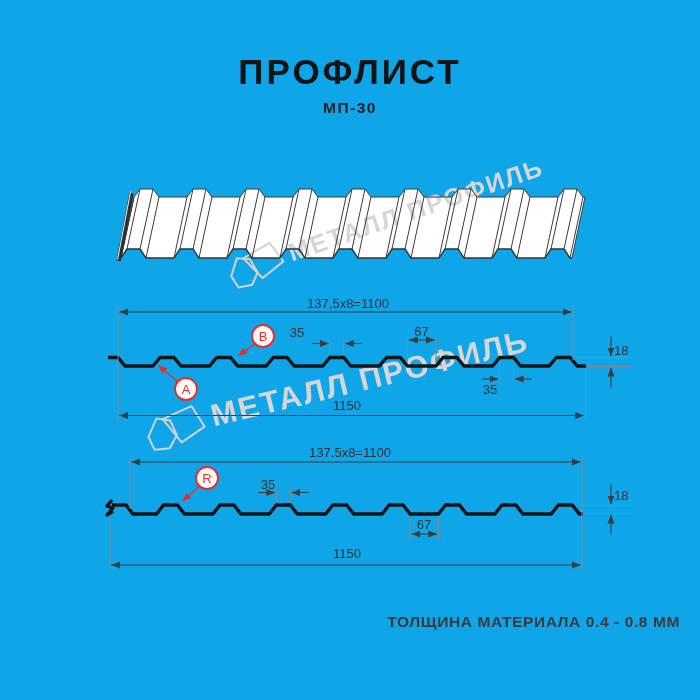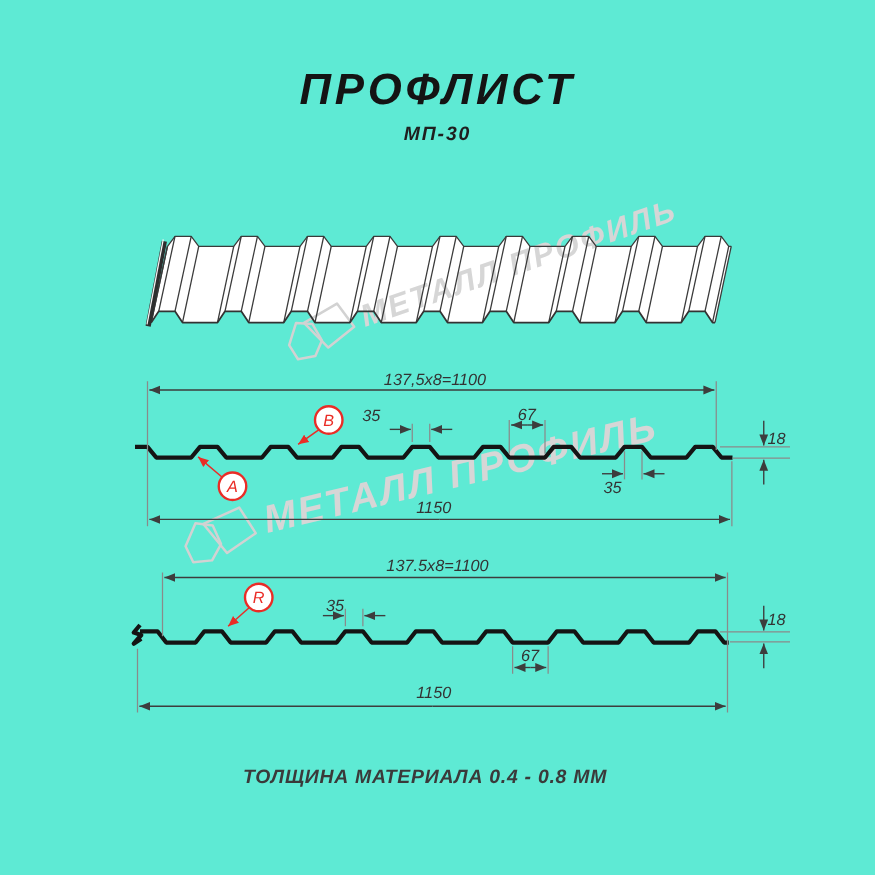--- a/index.html
+++ b/index.html
@@ -1,21 +1,21 @@
 <!DOCTYPE html>
 <html><head>
 <meta charset="utf-8">
 <style>
   html,body{margin:0;padding:0;background:#ffffff;}
-  .page{position:relative;width:700px;height:700px;background:#5eead4;overflow:hidden;
-        font-family:"Liberation Sans",sans-serif;font-style:italic;}
+  .page{position:relative;width:700px;height:700px;background:#0ea5e9;overflow:hidden;
+        font-family:"Liberation Sans",sans-serif;}
   .hdr{position:absolute;left:0;width:700px;text-align:center;color:#141414;}
   .title{top:52px;font-size:35px;font-weight:bold;letter-spacing:3px;}
   .subtitle{top:99px;font-size:15.5px;font-weight:bold;letter-spacing:1.5px;color:#1f1f1f;}
-  .footer{position:absolute;left:0;top:613px;width:680px;text-align:center;
+  .footer{position:absolute;left:0;top:613px;width:680px;text-align:right;
           font-size:15.5px;font-weight:bold;letter-spacing:0.6px;color:#3a3a3a;}
   svg{position:absolute;left:0;top:0;}
   .prof{fill:none;stroke:#141414;stroke-width:3.4;stroke-linejoin:round;}
   .ext{stroke:#8a8a8a;stroke-width:1;}
   .dim{stroke:#3d3d3d;stroke-width:1.1;}
   .t3d{fill:none;stroke:#3a3a3a;stroke-width:1;stroke-linejoin:round;}
   .t3db{fill:none;stroke:#333333;stroke-width:1.4;stroke-linejoin:round;}
   .dimtxt{font-family:"Liberation Sans",sans-serif;font-size:13px;fill:#333;}
   .lbltxt{font-family:"Liberation Sans",sans-serif;font-size:13px;fill:#ea2c26;}
   .redln{stroke:#ea2c26;stroke-width:1.2;fill:none;}

